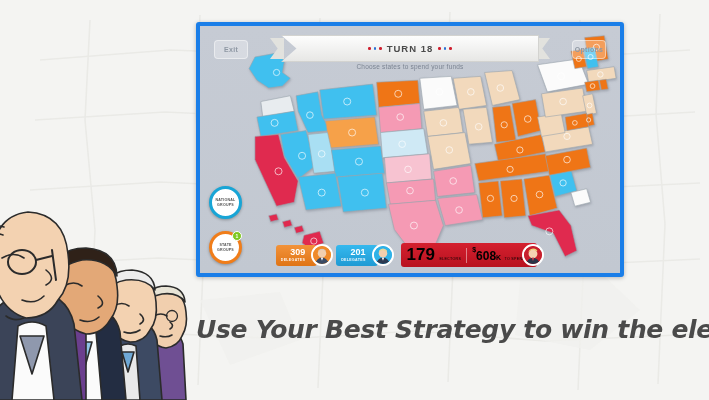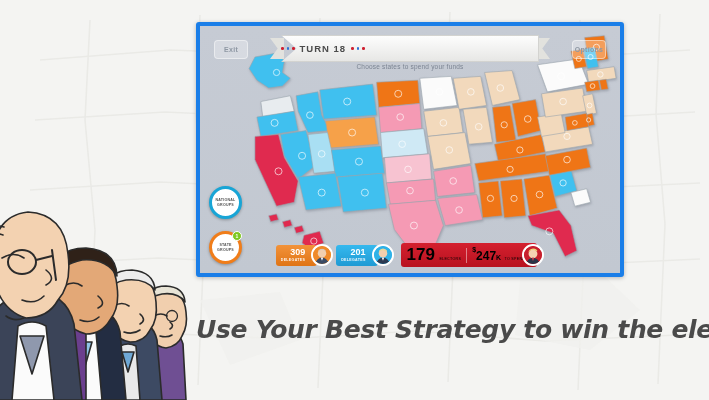--- a/index.html
+++ b/index.html
@@ -59,21 +59,21 @@
   }
   #turn-banner {
     position:absolute; inset:0;
     background:linear-gradient(#fdfdfd,#e7e7e5);
     border:1px solid #d3d3d0;
     box-shadow:0 1px 2px rgba(0,0,0,.18);
     clip-path: polygon(0 0, 100% 0, 100% 100%, 0 100%, 6% 50%);
   }
   #turn-banner-inner {
     position:absolute; inset:0;
-    display:flex; align-items:center; justify-content:flex-start;
+    display:flex; align-items:center; justify-content:center;
     gap:5px;
   }
   .dot { width:2.5px; height:2.5px; border-radius:50%; display:block; }
   .dot.r { background:#cf2030; }
   .dot.b { background:#2a6fd4; }
   .dotgrp { display:flex; gap:3px; align-items:center; }
   #turn-label {
     font-size:9.5px; font-weight:bold; color:#4b4b4b;
     letter-spacing:1px; white-space:nowrap;
   }
@@ -444,21 +444,21 @@
       </div>
 
       <div id="score-pill">
         <span class="stack">
           <span class="num">179</span>
           <span class="sub">ELECTORS</span>
         </span>
         <span class="divider"></span>
         <span class="stack">
           <span class="money">
-            <span class="cur">$</span><span>247</span><span class="k">K</span>
+            <span class="cur">$</span><span>608</span><span class="k">K</span>
           </span>
           <span class="sub">TO SPEND</span>
         </span>
       </div>
       <div class="avatar-circ" id="red-avatar">
         <svg viewBox="0 0 22 22" width="22" height="22" aria-hidden="true">
           <circle cx="11" cy="11" r="11" fill="#c81f2d"></circle>
           <circle cx="11" cy="9.5" r="5.4" fill="#f4d2b2"></circle>
           <path d="M5.4 8 Q9 2 16.2 6.5 Q16.6 3.6 11 3 Q6 3.6 5.4 8Z" fill="#f0d97a"></path>
           <path d="M2.5 22 Q5 14.5 11 14.5 Q17 14.5 19.5 22 Z" fill="#2a3448"></path>

